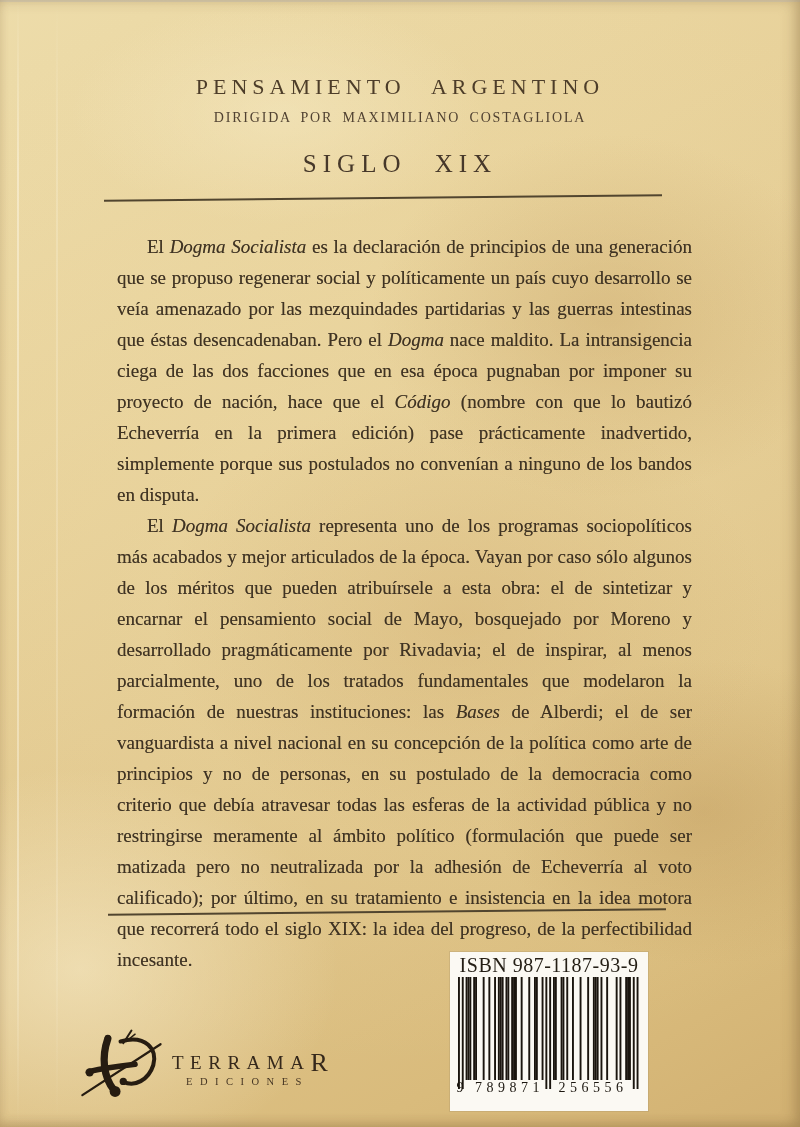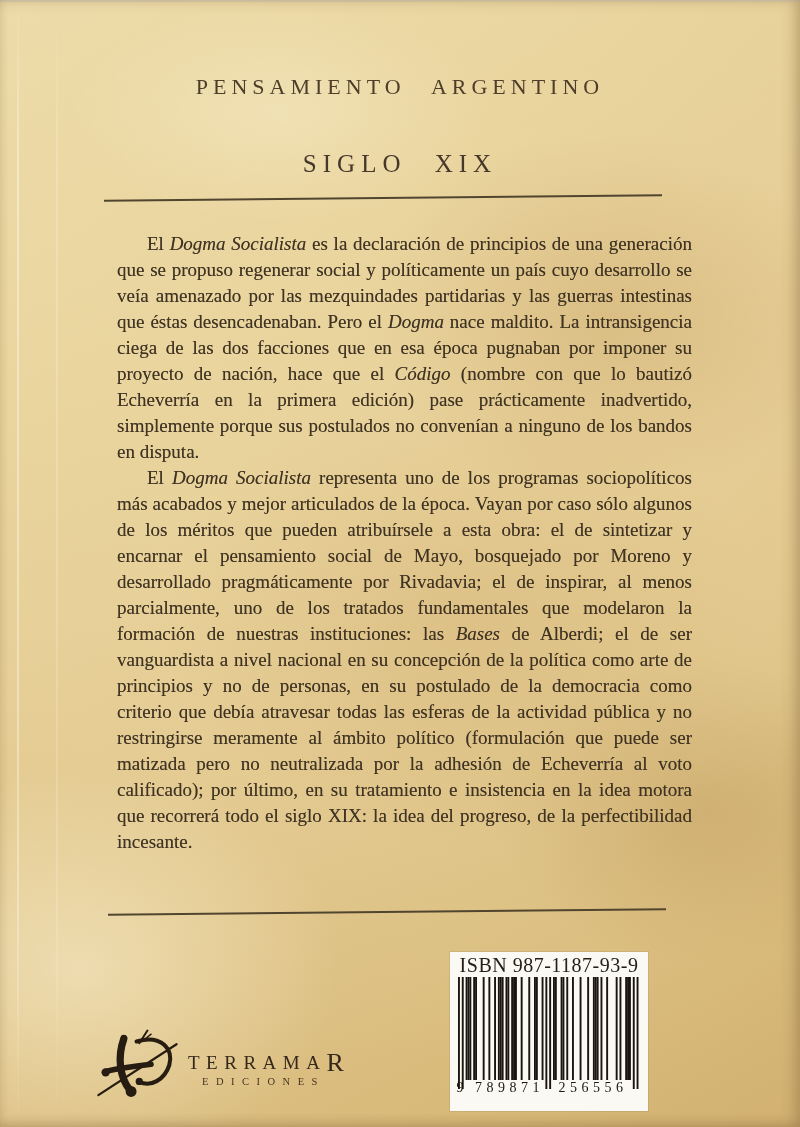--- a/index.html
+++ b/index.html
@@ -29,26 +29,26 @@
   .series-director{position:absolute; left:0; width:100%; top:110px; text-align:center;
     font-size:14px; letter-spacing:1.8px; word-spacing:4px; color:#514232;}
   .volume-title{position:absolute; left:0; width:100%; top:150px; text-align:center;
     font-size:25px; letter-spacing:6px; word-spacing:16px; color:#46382a;}
 
   .rule{position:absolute; height:2px; background:#51452f; transform:rotate(-0.55deg);}
   .rule-top{left:104px; top:197px; width:558px;}
   .rule-bottom{left:108px; top:911px; width:558px;}
 
   .blurb{position:absolute; left:117px; top:231px; width:575px;
-    font-size:19px; line-height:26px; text-align:justify; color:#3f3323;
+    font-size:19px; line-height:31px; text-align:justify; color:#3f3323;
     text-shadow:0 0 .5px rgba(63,51,35,.55);}
   .blurb p{margin:0; text-indent:30px;}
   .it{font-style:italic;}
 
-  .publisher{position:absolute; left:96px; top:1024px; width:260px; height:86px;}
+  .publisher{position:absolute; left:80px; top:1024px; width:260px; height:86px;}
   .monogram{position:absolute; left:0; top:2px; width:92px; height:80px;}
   .pub-name{position:absolute; left:92px; top:24px; font-size:19px; letter-spacing:6.5px;
     color:#35281b; white-space:nowrap;}
   .pub-name .big{font-size:26px; letter-spacing:0; vertical-align:-2px;}
   .pub-sub{position:absolute; left:106px; top:52px; font-size:10.5px; letter-spacing:7.5px; color:#453523;}
 
   .barcode-box{position:absolute; left:450px; top:952px; width:198px; height:159px;
     background:#fbf9f3; box-shadow:0 0 0 1px rgba(160,140,100,.25);}
   .isbn{position:absolute; top:2px; left:0; width:100%; text-align:center;
     font-size:20px; color:#241e15; letter-spacing:.5px;}
@@ -60,20 +60,21 @@
 </style>
 </head>
 <body>
 
 <div class="cover">
 
   <div class="crease c1"></div>
   <div class="crease c2"></div>
 
   <div class="series-title">PENSAMIENTO  ARGENTINO</div>
+  <div class="series-director">DIRIGIDA POR MAXIMILIANO COSTAGLIOLA</div>
   <div class="volume-title">SIGLO  XIX</div>
 
   <div class="rule rule-top"></div>
 
   <div class="blurb">
     <p><span>El </span><span class="it">Dogma Socialista</span><span> es la declaración de principios de una generación que se propuso regenerar social y políticamente un país cuyo desarrollo se veía amenazado por las mezquindades partidarias y las guerras intestinas que éstas desencadenaban. Pero el </span><span class="it">Dogma</span><span> nace maldito. La intransigencia ciega de las dos facciones que en esa época pugnaban por imponer su proyecto de nación, hace que el </span><span class="it">Código</span><span> (nombre con que lo bautizó Echeverría en la primera edición) pase prácticamente inadvertido, simplemente porque sus postulados no convenían a ninguno de los bandos en disputa.</span></p>
     <p><span>El </span><span class="it">Dogma Socialista</span><span> representa uno de los programas sociopolíticos más acabados y mejor articulados de la época. Vayan por caso sólo algunos de los méritos que pueden atribuírsele a esta obra: el de sintetizar y encarnar el pensamiento social de Mayo, bosquejado por Moreno y desarrollado pragmáticamente por Rivadavia; el de inspirar, al menos parcialmente, uno de los tratados fundamentales que modelaron la formación de nuestras instituciones:  las </span><span class="it">Bases</span><span> de Alberdi; el de ser vanguardista a nivel nacional en su concepción de la política como arte de principios y no de personas, en su postulado de la democracia como criterio que debía atravesar todas las esferas de la actividad pública y no restringirse meramente al ámbito político (formulación que puede ser matizada pero no neutralizada por la adhesión de Echeverría al voto calificado); por último, en su tratamiento e insistencia en la idea motora que recorrerá todo el siglo XIX: la idea del progreso, de la perfectibilidad incesante.</span></p>
   </div>
 
   <div class="rule rule-bottom"></div>

